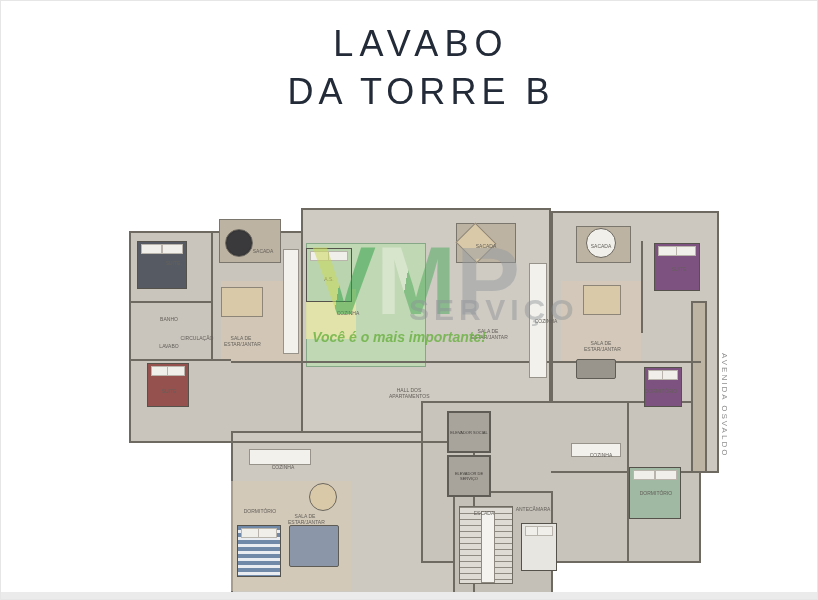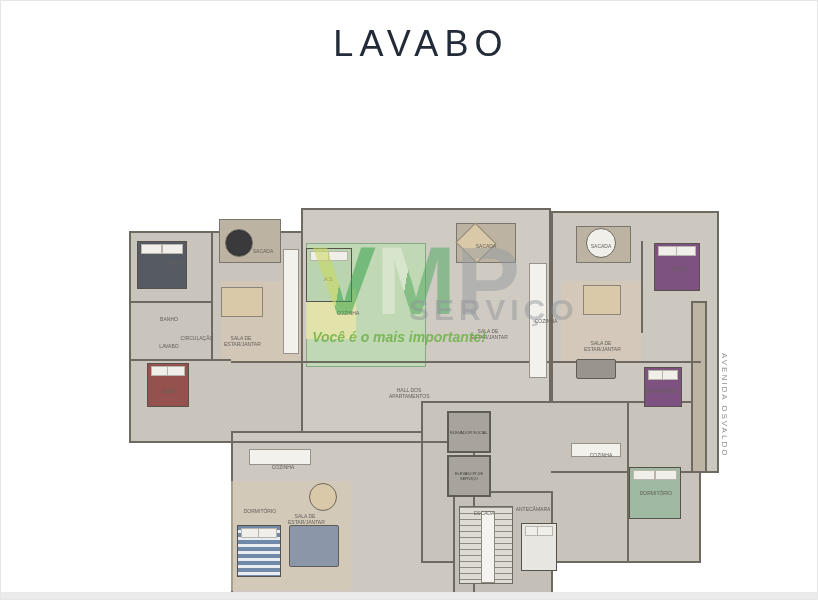--- a/index.html
+++ b/index.html
@@ -66,20 +66,21 @@
   .wm-brand .lp{color:rgba(150,155,160,.5);}
   .wm-sub{left:408px;top:292px;font-size:30px;font-weight:700;letter-spacing:5px;color:rgba(140,145,150,.45);}
   .wm-slogan{left:278px;top:328px;width:240px;text-align:center;font-size:14px;font-style:italic;
              font-weight:700;color:rgba(104,176,62,.8);}
 </style>
 </head>
 <body>
 
 <div class="title">
   <div class="l1">LAVABO</div>
+  <div class="l2">DA TORRE B</div>
 </div>
 
 <div class="street">AVENIDA OSVALDO REIS</div>
 
 <div class="plan">
 
   <div class="floor fA"></div>
   <div class="floor fB"></div>
   <div class="floor fC"></div>
   <div class="floor fD"></div>

